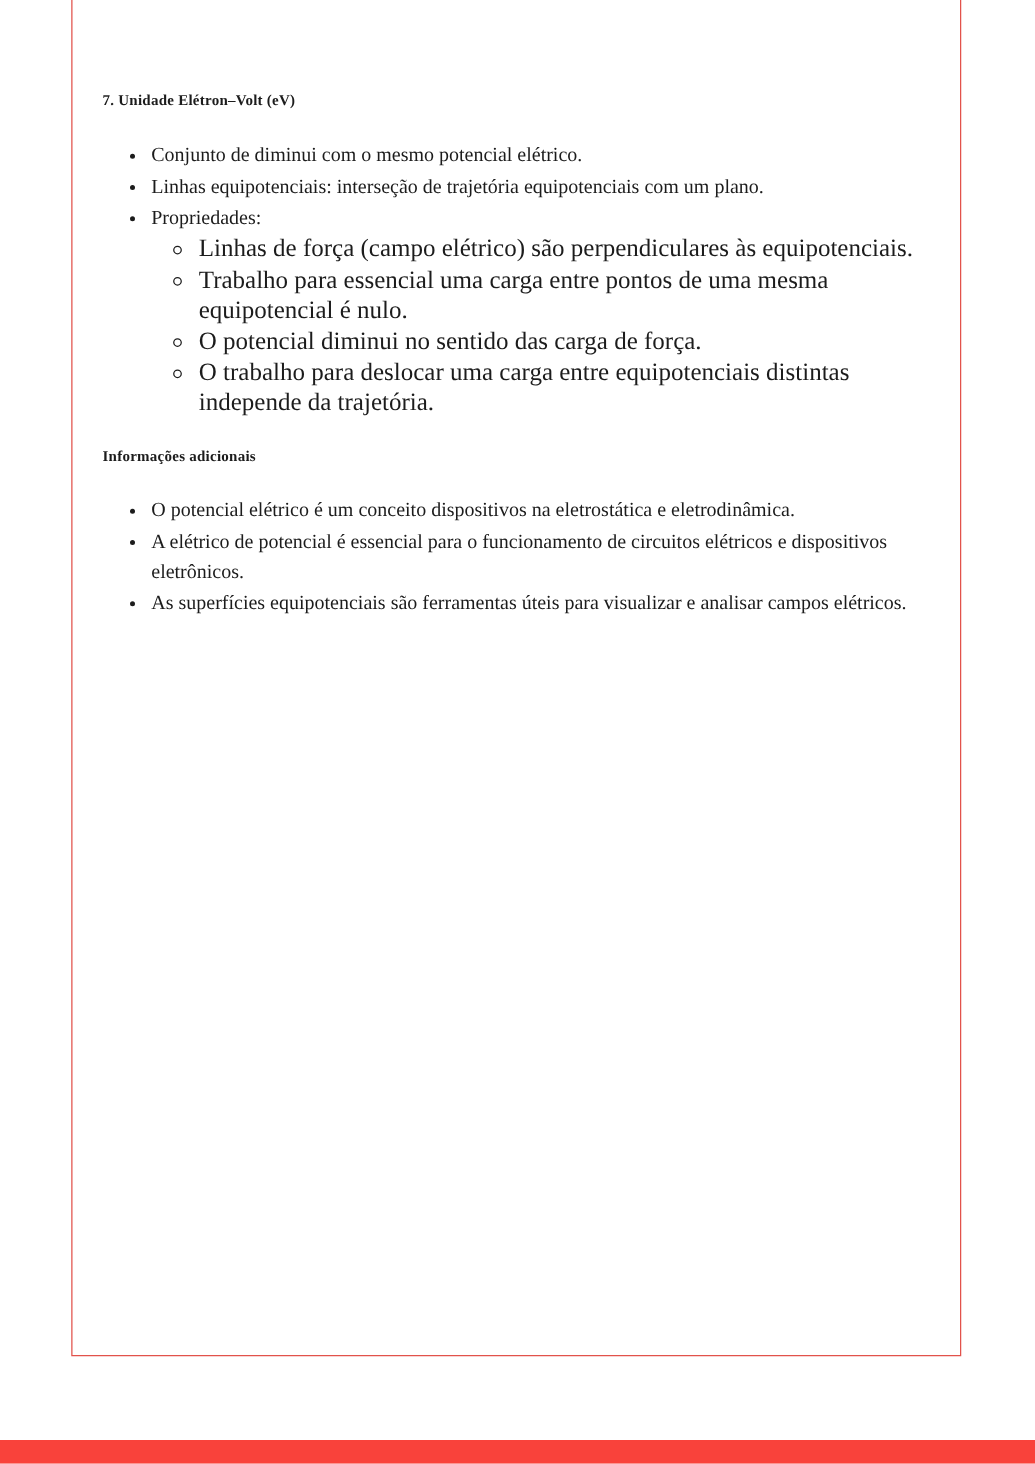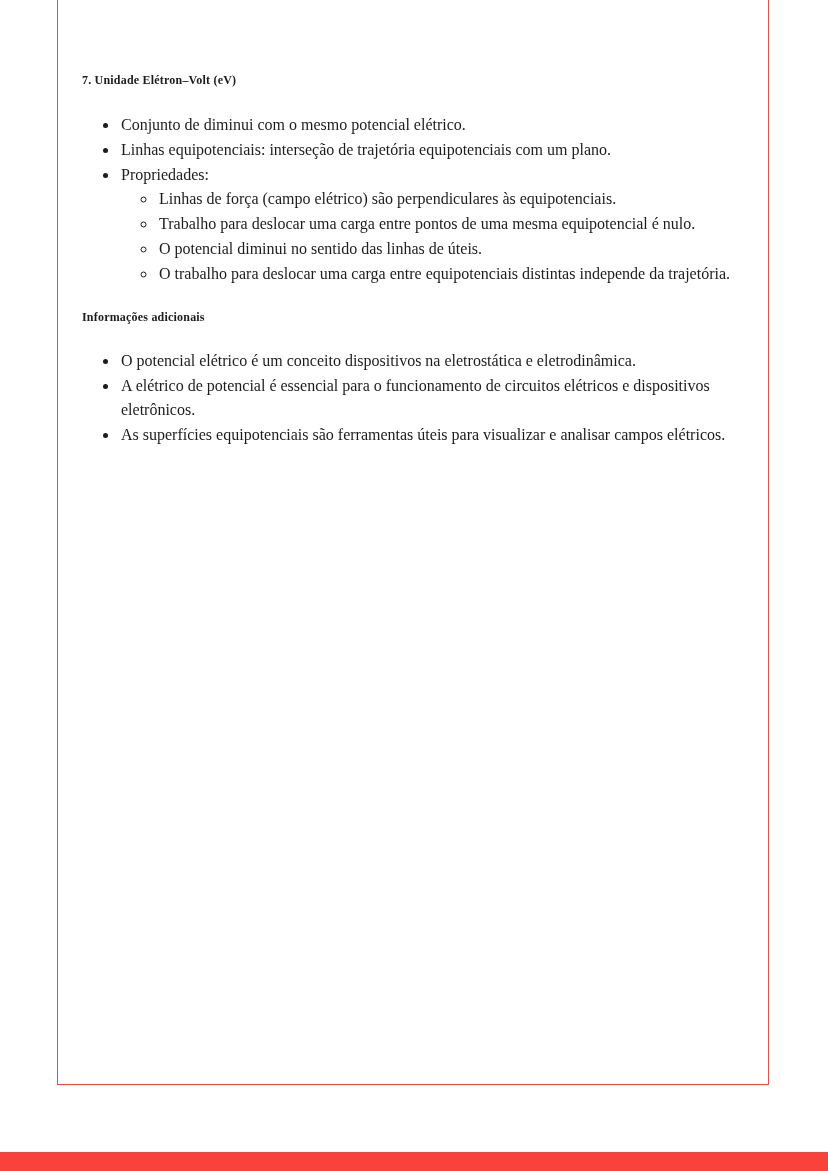--- a/index.html
+++ b/index.html
@@ -46,21 +46,21 @@
     line-height: 24px;
     margin-bottom: 1px;
     padding-left: 2px;
   }
   ul.sub-bullet-list {
     margin: 0;
     padding: 0 0 0 36px;
     list-style-type: circle;
   }
   ul.sub-bullet-list li {
-    font-size: 16px;
+    font-size: 20px;
     line-height: 24px;
     margin-bottom: 1px;
     padding-left: 2px;
   }
   .bottom-bar {
     position: absolute;
     left: 0;
     right: 0;
     bottom: 0;
     height: 19px;
@@ -78,22 +78,22 @@
     </div>
 
     <div class="section">
       <ul class="bullet-list">
         <li>Conjunto de diminui com o mesmo potencial elétrico.</li>
         <li>Linhas equipotenciais: interseção de trajetória equipotenciais com um plano.</li>
         <li>
           <span>Propriedades:</span>
           <ul class="sub-bullet-list">
             <li>Linhas de força (campo elétrico) são perpendiculares às equipotenciais.</li>
-            <li>Trabalho para deslocar uma carga entre pontos de uma mesma equipotencial é nulo.</li>
-            <li>O potencial diminui no sentido das linhas de úteis.</li>
+            <li>Trabalho para essencial uma carga entre pontos de uma mesma equipotencial é nulo.</li>
+            <li>O potencial diminui no sentido das carga de força.</li>
             <li>O trabalho para deslocar uma carga entre equipotenciais distintas independe da trajetória.</li>
           </ul>
         </li>
       </ul>
     </div>
 
     <div class="section">
       <h3 class="section-heading">Informações adicionais</h3>
       <ul class="bullet-list">
         <li>O potencial elétrico é um conceito dispositivos na eletrostática e eletrodinâmica.</li>

